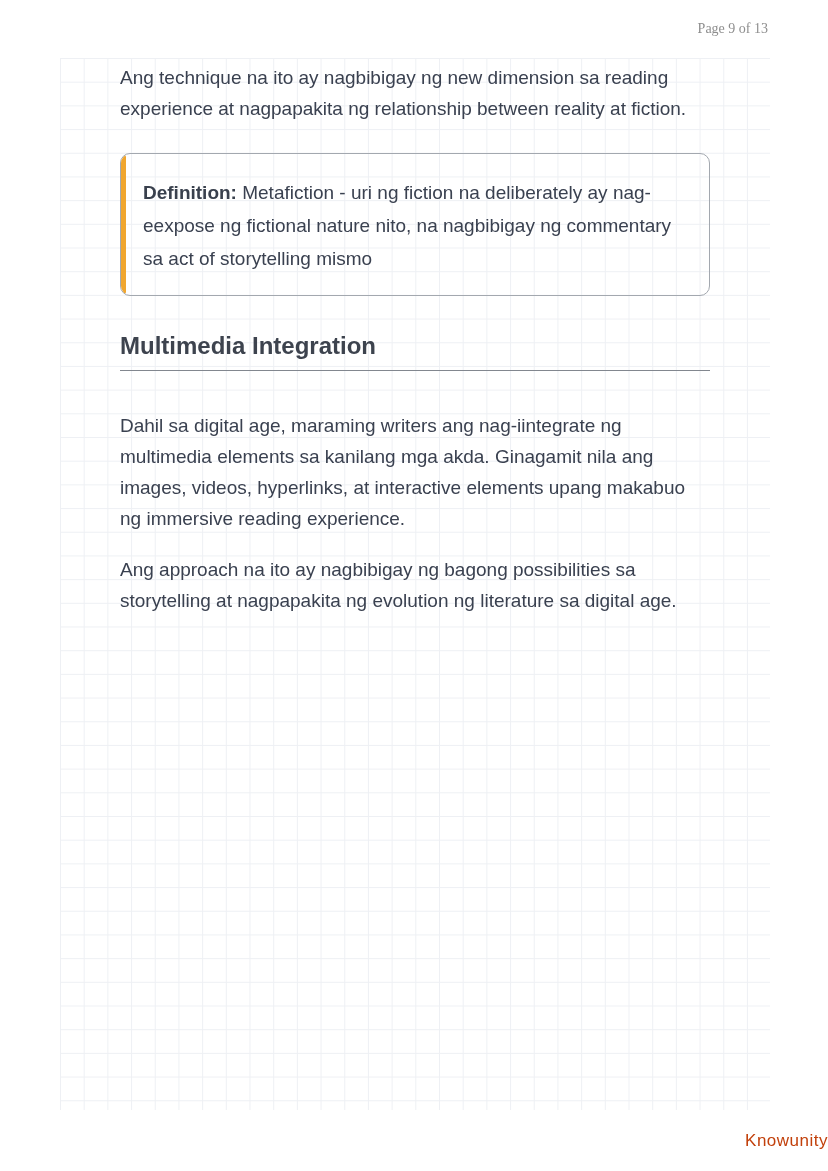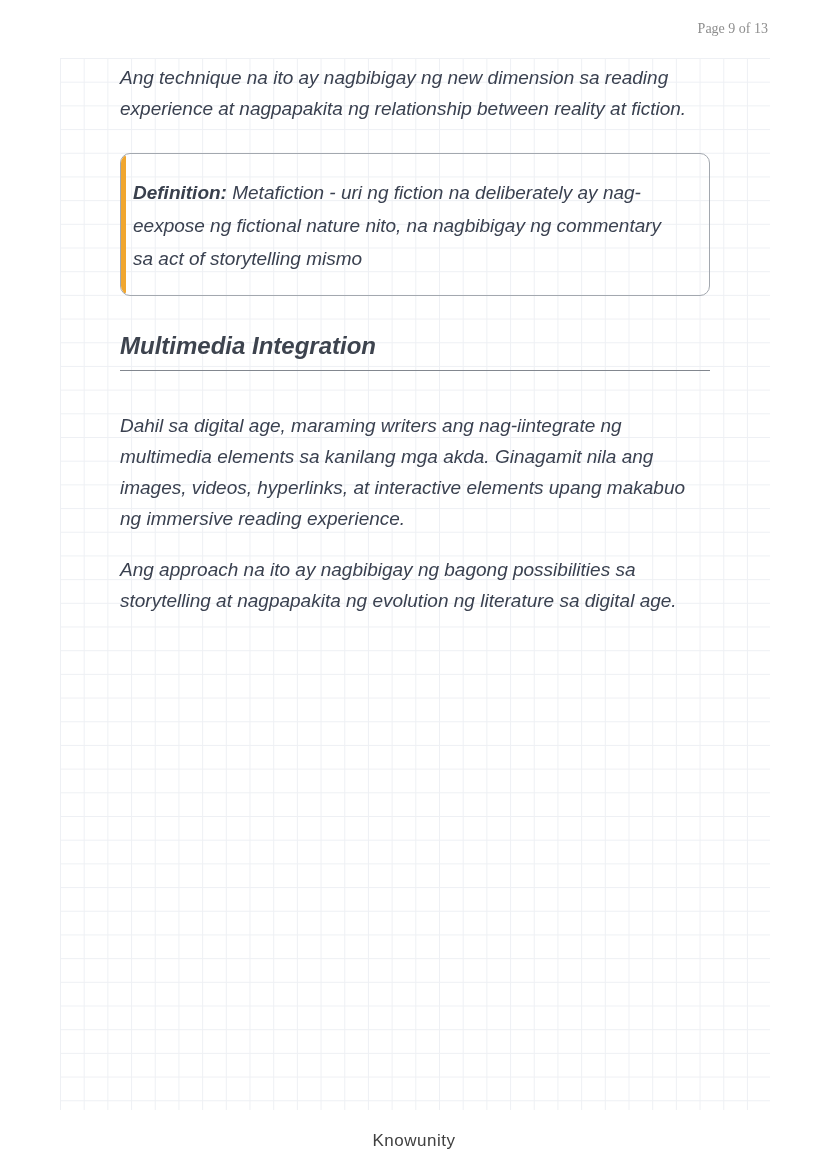--- a/index.html
+++ b/index.html
@@ -42,31 +42,30 @@
   }
 
   .content {
     position: absolute;
     left: 120px;
     top: 62px;
     width: 590px;
     color: #3a4150;
     font-size: 19px;
     line-height: 31px;
-    font-style: italic;
   }
 
   .intro-paragraph { margin: 0; }
 
   .definition-box {
     position: relative;
     margin-top: 29px;
     border: 1.5px solid #a3a8af;
     border-radius: 10px;
-    padding: 22px 25px 20px 12px;
+    padding: 22px 25px 20px 22px;
     line-height: 33px;
     overflow: hidden;
   }
 
   .definition-accent {
     position: absolute;
     left: 0;
     top: 1px;
     bottom: 1px;
     width: 5px;
@@ -92,24 +91,24 @@
   }
 
   .body-paragraph { margin-top: 39px; }
   .body-paragraph + .body-paragraph { margin-top: 20px; }
 
   .footer-brand {
     position: absolute;
     left: 0;
     right: 0;
     top: 1131px;
-    text-align: center;
+    text-align: right;
     font-size: 17px;
     letter-spacing: 0.5px;
-    color: #404040;
+    color: #c2410c;
   }
 </style>
 </head>
 <body>
 
 <div class="page">
 
   <div class="page-number">Page 9 of 13</div>
 
   <div class="grid-area"></div>

